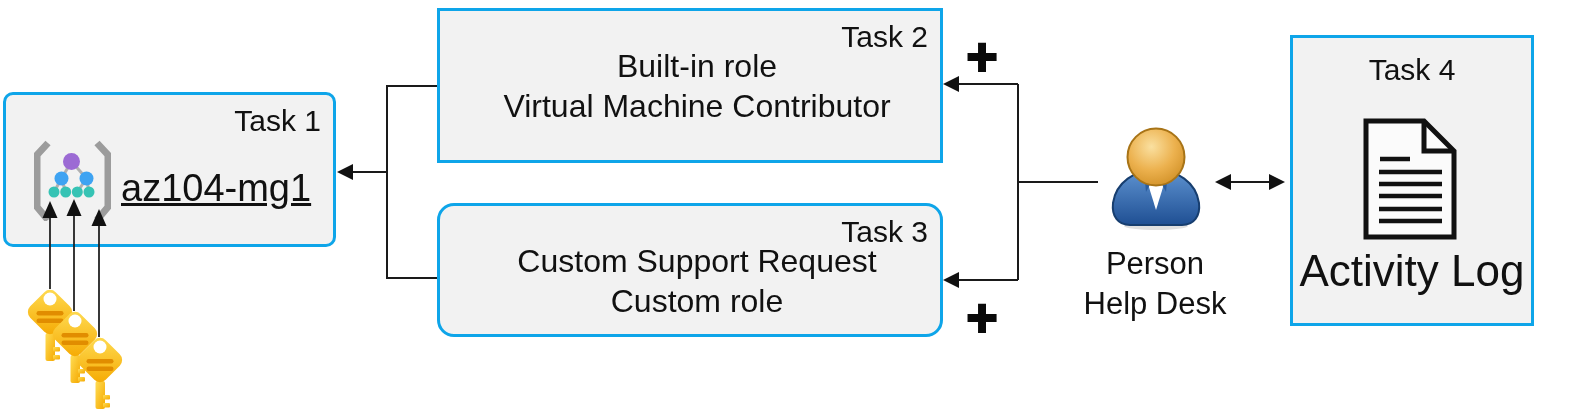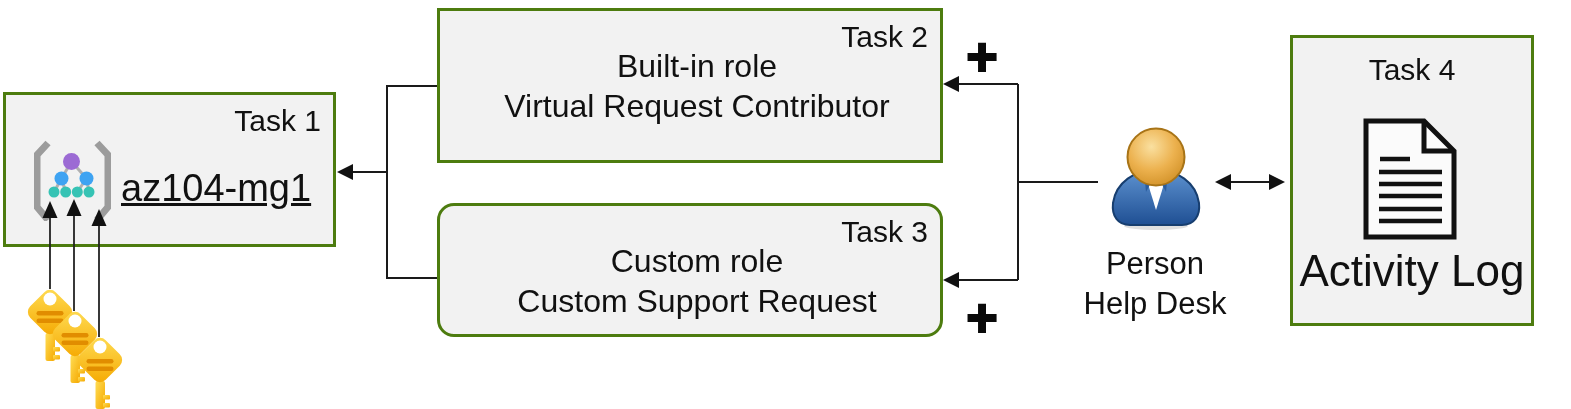--- a/index.html
+++ b/index.html
@@ -1,23 +1,23 @@
 <!DOCTYPE html>
 <html><head>
 <meta charset="utf-8">
 <style>
   html,body{margin:0;padding:0;background:#ffffff;}
   .canvas{
     position:relative;width:1571px;height:409px;background:#ffffff;overflow:hidden;
     font-family:"Liberation Sans","DejaVu Sans",sans-serif;color:#111111;
   }
   .box{
-    position:absolute;background:#f2f2f2;border:3px solid #4d7c0f;box-sizing:border-box;
+    position:absolute;background:#f2f2f2;border:3px solid #0ea5e9;box-sizing:border-box;
   }
-  .task1-box{left:3px;top:92px;width:333px;height:155px;}
+  .task1-box{left:3px;top:92px;width:333px;height:155px;border-radius:10px;}
   .task2-box{left:437px;top:8px;width:506px;height:155px;}
   .task3-box{left:437px;top:203px;width:506px;height:134px;border-radius:17px;}
   .task4-box{left:1290px;top:35px;width:244px;height:291px;}
   .task-tag{
     position:absolute;top:9px;right:12px;font-size:30px;line-height:34px;white-space:nowrap;
   }
   .role-lines{
     position:absolute;left:7px;top:35px;width:100%;text-align:center;
     font-size:32px;line-height:40px;white-space:nowrap;
   }
@@ -72,29 +72,29 @@
       <circle cx="43.3" cy="53" r="5.5" fill="#36c3b4"></circle>
       <circle cx="55" cy="53" r="5.5" fill="#36c3b4"></circle>
     </svg>
     <div class="mg-name">az104-mg1</div>
   </div>
 
   <div class="box task2-box">
     <div class="task-tag">Task 2</div>
     <div class="role-lines">
       <div>Built-in role</div>
-      <div>Virtual Request Contributor</div>
+      <div>Virtual Machine Contributor</div>
     </div>
   </div>
 
   <div class="box task3-box">
     <div class="task-tag">Task 3</div>
     <div class="role-lines">
+      <div>Custom Support Request</div>
       <div>Custom role</div>
-      <div>Custom Support Request</div>
     </div>
   </div>
 
   <div class="box task4-box">
     <div class="t4-label">Task 4</div>
     <svg class="doc-icon" viewBox="0 0 94 122">
       <path d="M3,3 L61,3 L91,33 L91,119 L3,119 Z" fill="#fbfbfb" stroke="#111111" stroke-width="5" stroke-linejoin="miter"></path>
       <path d="M61,3 L61,33 L91,33" fill="none" stroke="#111111" stroke-width="5"></path>
       <g stroke="#111111" stroke-width="4.5">
         <line x1="17" y1="41" x2="47" y2="41"></line>

